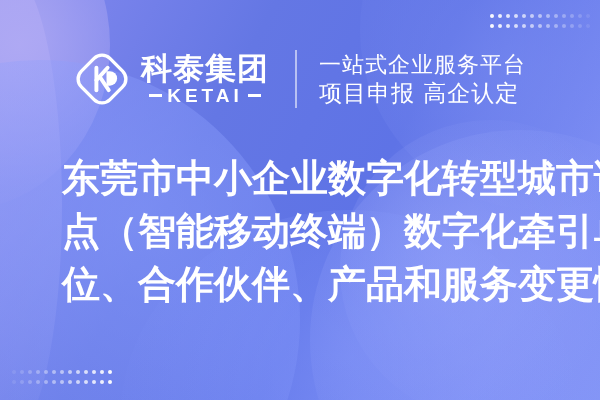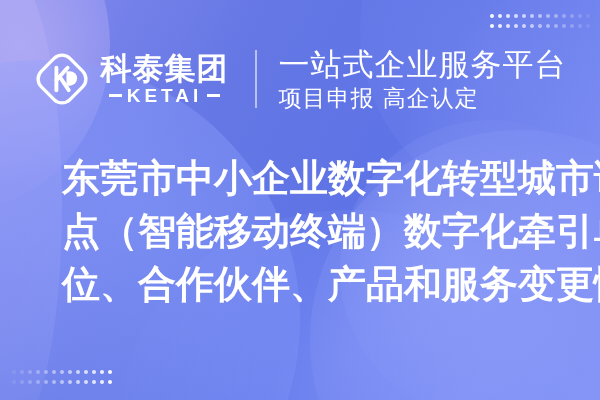--- a/index.html
+++ b/index.html
@@ -103,21 +103,21 @@
   }
   #divider {
     width: 2px;
     height: 58px;
     background: rgba(255,255,255,0.55);
     margin: 0 22px 0 26px;
     flex: none;
   }
   #tagline { display: flex; flex-direction: column; gap: 5px; }
   #tagline-main {
-    font-size: 31px;
+    font-size: 22px;
     color: #ffffff;
     line-height: 1.05;
     letter-spacing: 1px;
     font-family: "DejaVu Sans", "Liberation Sans", sans-serif;
   }
   #tagline-sub {
     font-size: 23px;
     color: #ffffff;
     line-height: 1.05;
     letter-spacing: 1px;

